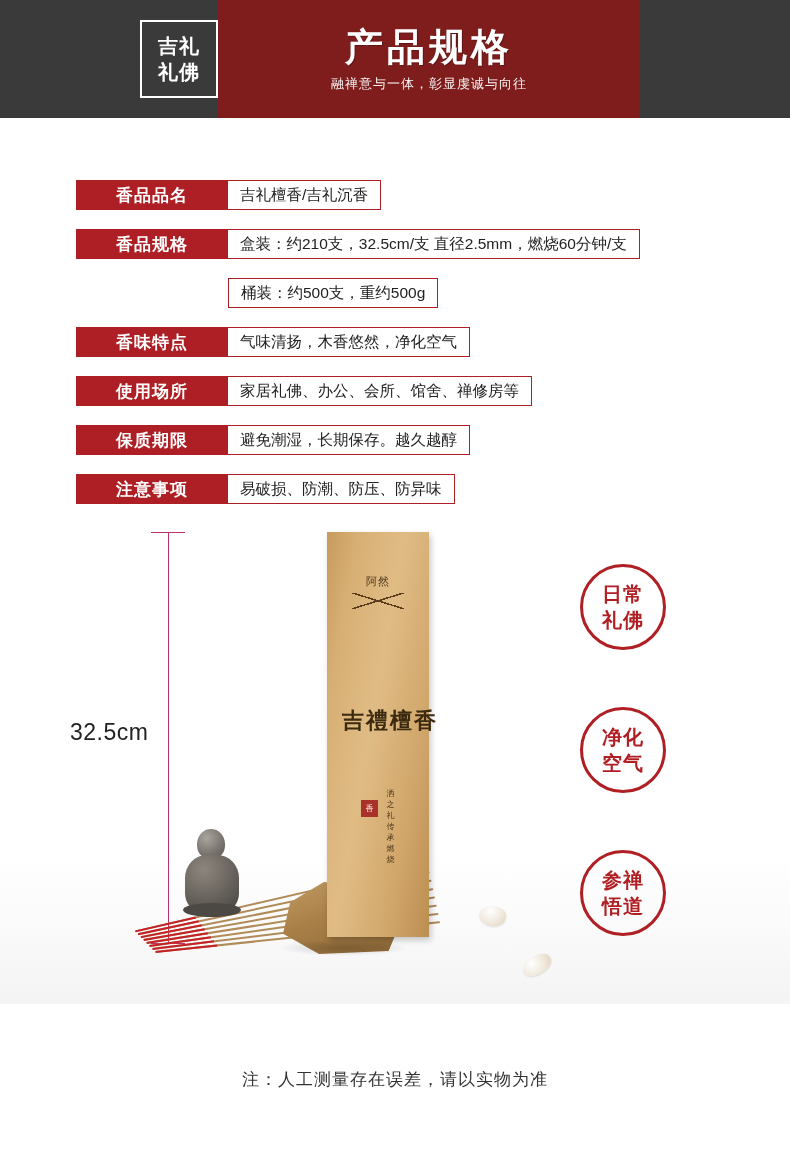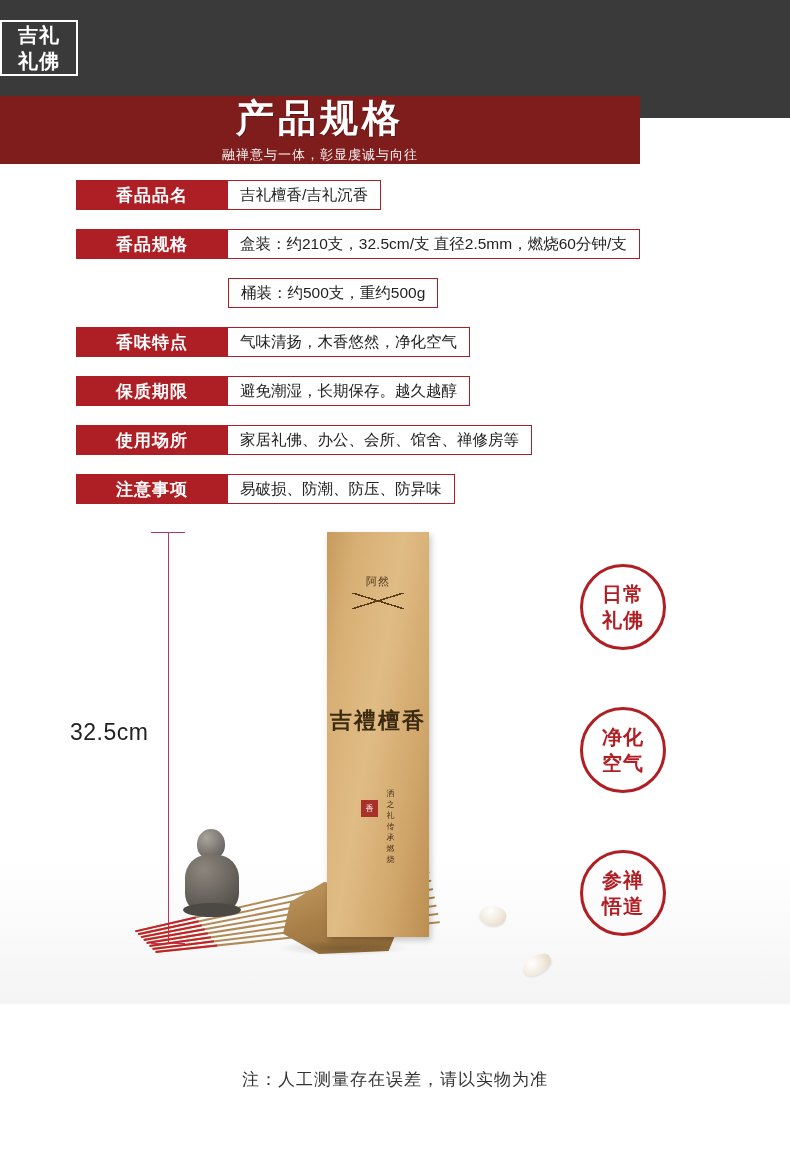--- a/index.html
+++ b/index.html
@@ -16,21 +16,20 @@
   }
 
   
   .header {
     position: relative;
     width: 790px;
     height: 118px;
     background: #3a3a3a;
     display: flex;
     align-items: stretch;
-    flex-direction: column;
   }
   .header-left-gap {
     width: 140px;
     background: #3a3a3a;
   }
   .brand-badge {
     width: 78px;
     background: #3a3a3a;
     border: 2px solid #ffffff;
     margin: 20px 0 20px 0;
@@ -180,21 +179,21 @@
     width: 52px;
     height: 16px;
     margin: 4px auto 0 auto;
     background:
       linear-gradient(to top right, transparent 48%, #5a3c1c 48%, #5a3c1c 53%, transparent 53%),
       linear-gradient(to top left, transparent 48%, #5a3c1c 48%, #5a3c1c 53%, transparent 53%);
   }
   .box-title {
     position: absolute;
     top: 175px;
-    left: 0;
+    left: 12px;
     width: 100%;
     text-align: center;
     color: #3b2a10;
     font-size: 22px;
     line-height: 28px;
     letter-spacing: 2px;
     font-family: "Liberation Serif", serif;
     font-weight: bold;
   }
   .box-seal {
@@ -393,27 +392,27 @@
     <div class="spec-label blank"></div>
     <div class="spec-value">桶装：约500支，重约500g</div>
   </div>
 
   <div class="spec-row">
     <div class="spec-label">香味特点</div>
     <div class="spec-value">气味清扬，木香悠然，净化空气</div>
   </div>
 
   <div class="spec-row">
+    <div class="spec-label">使用场所</div>
+    <div class="spec-value">家居礼佛、办公、会所、馆舍、禅修房等</div>
+  </div>
+
+  <div class="spec-row">
     <div class="spec-label">保质期限</div>
     <div class="spec-value">避免潮湿，长期保存。越久越醇</div>
-  </div>
-
-  <div class="spec-row">
-    <div class="spec-label">使用场所</div>
-    <div class="spec-value">家居礼佛、办公、会所、馆舍、禅修房等</div>
   </div>
 
   <div class="spec-row">
     <div class="spec-label">注意事项</div>
     <div class="spec-value">易破损、防潮、防压、防异味</div>
   </div>
 
 </div>
 
 <div class="photo-area">

